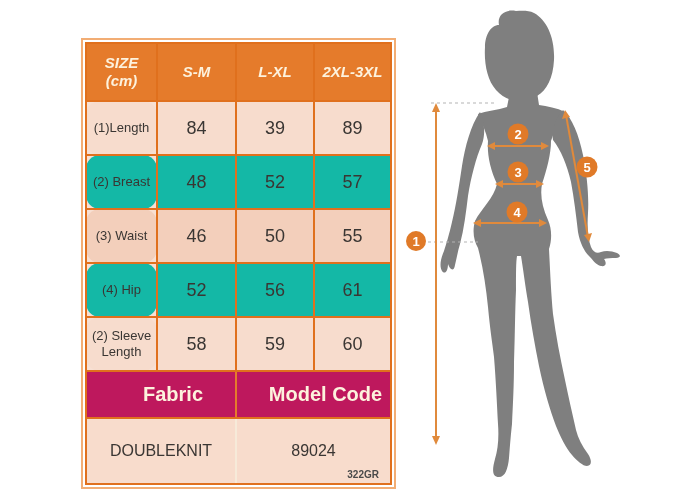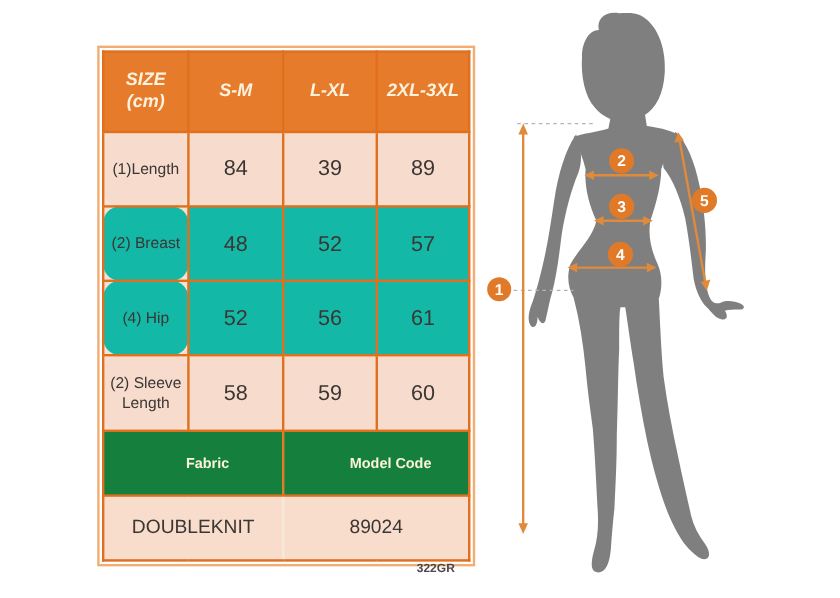--- a/index.html
+++ b/index.html
@@ -27,26 +27,26 @@
   }
   th.size-cm{white-space:pre-line;font-size:15px;}
   tr.data-row{height:54px;}
   tr.data-row td.row-label{font-size:13px;line-height:1.25;padding:0 3px;border-radius:14px;}
   tr.data-row td.val{font-size:18px;}
   tr.row-odd td{background:#f7dccd;}
   tr.row-even td{background:#14b8a6;}
   tr.row-mid td{background:#f3cfbb;}
   tr.fabric-row{height:47px;}
   tr.fabric-row th{
-    background:#15803d;color:#fdf2dd;font-weight:bold;font-size:12px;
+    background:#be185d;color:#fdf2dd;font-weight:bold;font-size:20px;
     border-left-color:#e57b2b;border-right-color:#e57b2b;padding-left:24px;
   }
   tr.fabric-row th:first-child{border-left-color:#e0701d;}
   tr.fabric-row th:last-child{border-right-color:#e0701d;}
-  tr.bottom-row{height:47px;padding-left:40px;}
+  tr.bottom-row{height:66px;padding-left:40px;}
   tr.bottom-row td{
     background:#f8dccc;font-size:16px;
     border-color:#f7ead9;border-bottom-color:#e0701d;
   }
   tr.bottom-row td:first-child{border-left-color:#e0701d;}
   tr.bottom-row td:last-child{border-right-color:#e0701d;}
   .weight-note{
     position:absolute;left:317px;top:469px;width:62px;
     font-size:10px;font-weight:bold;color:#4a4a4a;text-align:right;
   }
@@ -84,20 +84,26 @@
     <td class="row-label">(1)Length</td>
     <td class="val">84</td>
     <td class="val">39</td>
     <td class="val">89</td>
   </tr>
   <tr class="data-row row-even">
     <td class="row-label">(2) Breast</td>
     <td class="val">48</td>
     <td class="val">52</td>
     <td class="val">57</td>
+  </tr>
+  <tr class="data-row row-mid">
+    <td class="row-label">(3) Waist</td>
+    <td class="val">46</td>
+    <td class="val">50</td>
+    <td class="val">55</td>
   </tr>
   <tr class="data-row row-even">
     <td class="row-label">(4) Hip</td>
     <td class="val">52</td>
     <td class="val">56</td>
     <td class="val">61</td>
   </tr>
   <tr class="data-row row-odd">
     <td class="row-label">(2) Sleeve Length</td>
     <td class="val">58</td>

